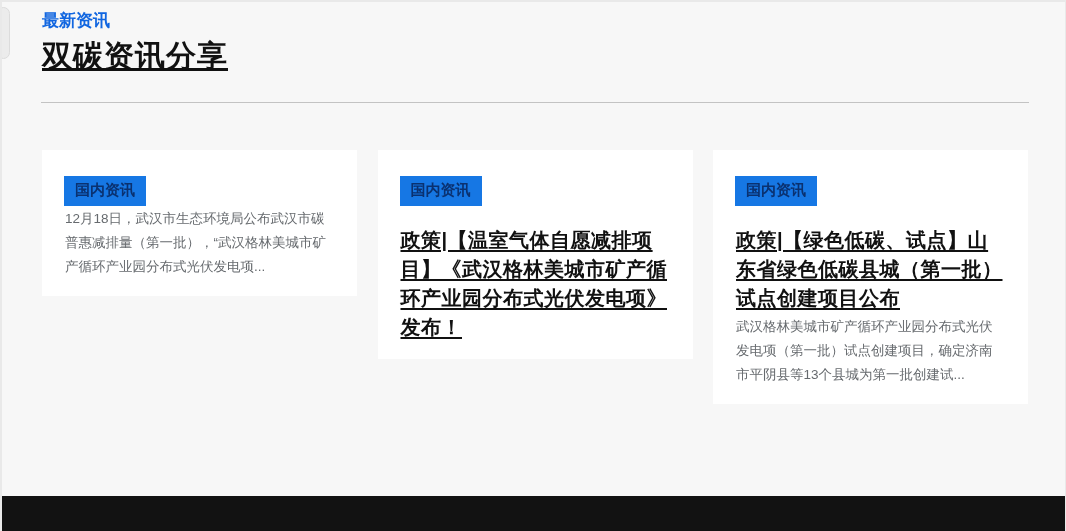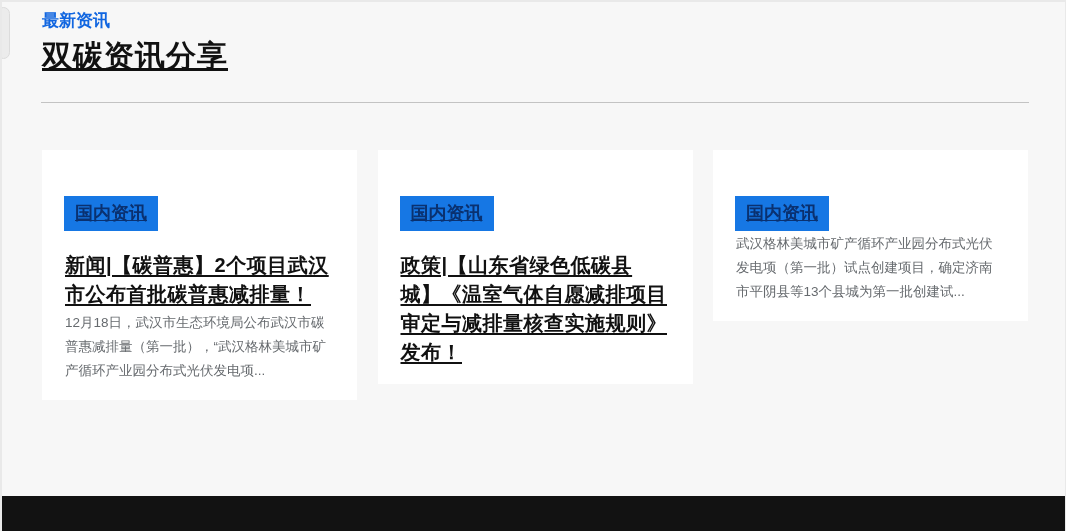--- a/index.html
+++ b/index.html
@@ -66,26 +66,24 @@
   .card {
     width: 315px;
     background: #ffffff;
     padding: 26px 24px 16px 22px;
   }
 
   .badge {
     display: inline-block;
     background: #1677e4;
     color: #0a3170;
-    font-size: 18px;
+    font-size: 15px;
     font-weight: bold;
-    text-decoration: underline;
     padding: 5px 11px 6px 11px;
     cursor: pointer;
-    margin-top: 20px;
   }
 
   .card-title {
     display: block;
     margin-top: 19px;
     font-size: 20px;
     font-weight: bold;
     color: #111111;
     line-height: 29px;
     text-decoration: underline;
@@ -119,31 +117,31 @@
 
   <main class="content">
     <div class="eyebrow">最新资讯</div>
     <h1 class="page-title">双碳资讯分享</h1>
     <hr class="divider">
 
     <div class="cards">
 
       <article class="card">
         <a class="badge">国内资讯</a>
-        <a class="card-title">新闻|【碳普惠】2个项目武汉市公布首批碳普惠减排量！</a>
         <p class="card-excerpt">12月18日，武汉市生态环境局公布武汉市碳普惠减排量（第一批），“武汉格林美城市矿产循环产业园分布式光伏发电项...</p>
       </article>
 
       <article class="card">
         <a class="badge">国内资讯</a>
-        <a class="card-title">政策|【山东省绿色低碳县城】《温室气体自愿减排项目审定与减排量核查实施规则》发布！</a>
+        <a class="card-title">政策|【温室气体自愿减排项目】《武汉格林美城市矿产循环产业园分布式光伏发电项》发布！</a>
       </article>
 
       <article class="card">
         <a class="badge">国内资讯</a>
+        <a class="card-title">政策|【绿色低碳、试点】山东省绿色低碳县城（第一批）试点创建项目公布</a>
         <p class="card-excerpt">武汉格林美城市矿产循环产业园分布式光伏发电项（第一批）试点创建项目，确定济南市平阴县等13个县城为第一批创建试...</p>
       </article>
 
     </div>
   </main>
 
   <footer class="footer"></footer>
 
 </div>
 

